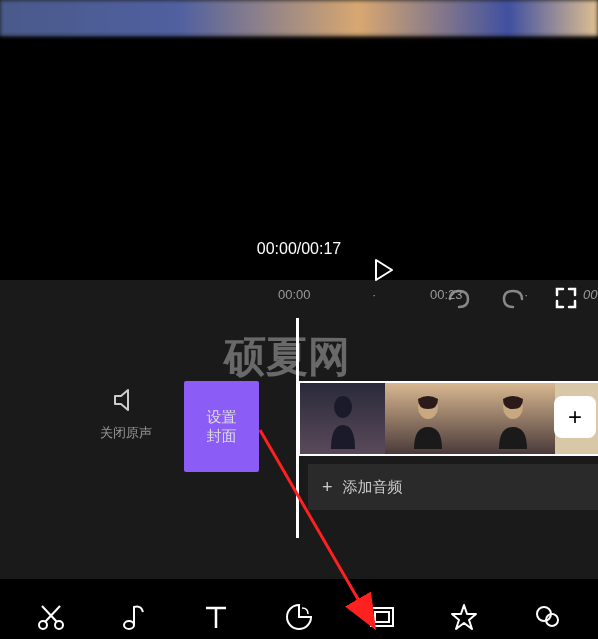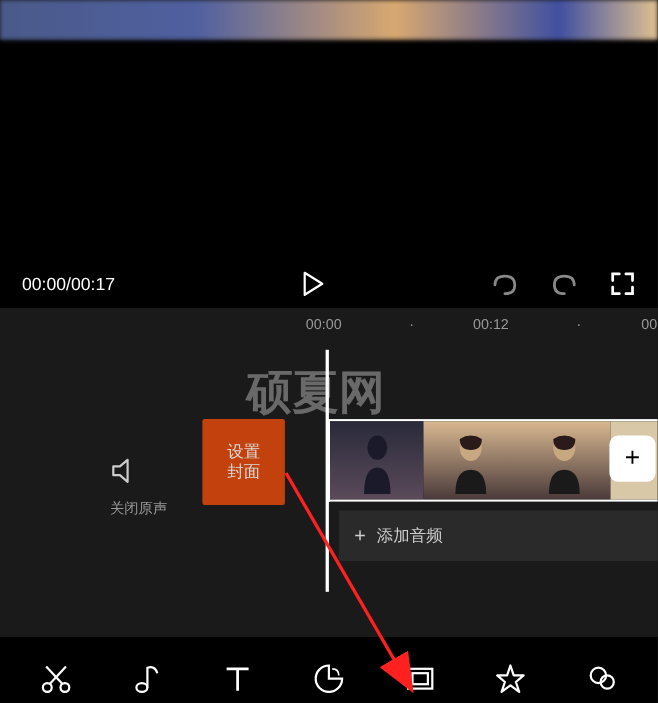--- a/index.html
+++ b/index.html
@@ -26,20 +26,21 @@
       width: 100%;
       height: 204px;
       background: #000;
     }
     .controls-bar {
       display: flex;
       align-items: center;
       padding: 0 20px;
       height: 40px;
       background: #000;
+      flex-direction: column;
     }
     .time-display {
       color: #fff;
       font-size: 16px;
       flex: 0 0 auto;
     }
     .play-btn {
       margin-left: 170px;
       cursor: pointer;
     }
@@ -58,21 +59,21 @@
       color: #999;
       position: relative;
     }
     .ruler-mark {
       position: absolute;
     }
     .ruler-time1 { left: 278px; }
     .ruler-dot1 { left: 372px; }
     .ruler-time2 { left: 430px; }
     .ruler-dot2 { left: 524px; }
-    .ruler-time3 { left: 583px; }
+    .ruler-time3 { left: 583px; font-style: italic; }
     .watermark {
       position: absolute;
       left: 224px;
       top: 300px;
       color: rgba(255,255,255,0.35);
       font-size: 42px;
       font-weight: bold;
       text-align: center;
       pointer-events: none;
       z-index: 10;
@@ -85,37 +86,37 @@
       margin-top: -4px;
     }
     .timeline-area {
       position: relative;
       margin-top: 60px;
       height: 160px;
     }
     .mute-area {
       position: absolute;
       left: 100px;
-      top: 48px;
-      text-align: left;
+      top: 20px;
+      text-align: center;
     }
     .mute-icon {
       margin-bottom: 8px;
     }
     .mute-label {
       color: #999;
       font-size: 13px;
     }
     .cover-btn {
       position: absolute;
       left: 184px;
       top: 13px;
       width: 75px;
-      height: 78px;
-      background: #c2410c;
+      height: 91px;
+      background: #8b5cf6;
       display: flex;
       flex-direction: column;
       align-items: center;
       justify-content: center;
       font-size: 15px;
       color: #ddd;
       border-radius: 2px;
     }
     .clips-track {
       position: absolute;
@@ -241,21 +242,21 @@
       <svg width="24" height="24" viewBox="0 0 24 24">
         <path d="M3 9 L3 3 L9 3 M15 3 L21 3 L21 9 M21 15 L21 21 L15 21 M9 21 L3 21 L3 15" fill="none" stroke="#fff" stroke-width="2.5" stroke-linecap="round"></path>
       </svg>
     </span>
   </div>
 </div>
 
 <div class="timeline-ruler">
   <span class="ruler-mark ruler-time1">00:00</span>
   <span class="ruler-mark ruler-dot1">·</span>
-  <span class="ruler-mark ruler-time2">00:12</span>
+  <span class="ruler-mark ruler-time2">00:23</span>
   <span class="ruler-mark ruler-dot2">·</span>
   <span class="ruler-mark ruler-time3">00</span>
 </div>
 
 <div class="watermark">
   <div>硕夏网</div>
 </div>
 
 <div class="timeline-area">
   <div class="mute-area">

